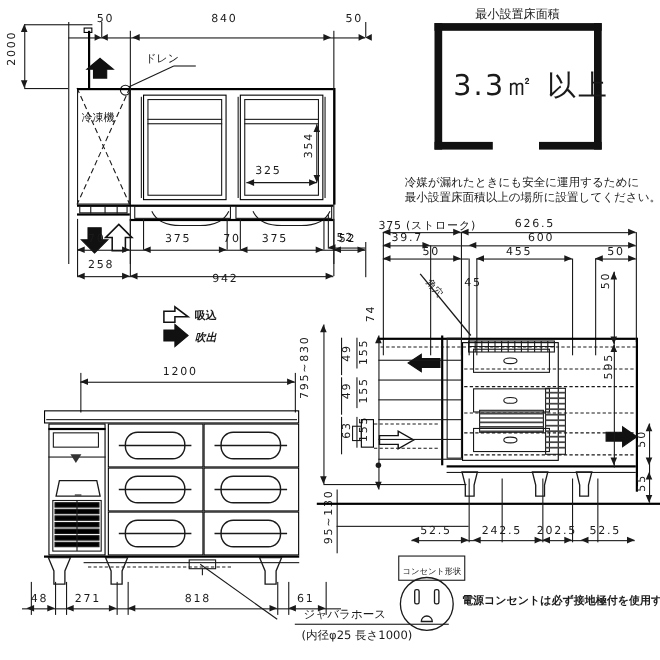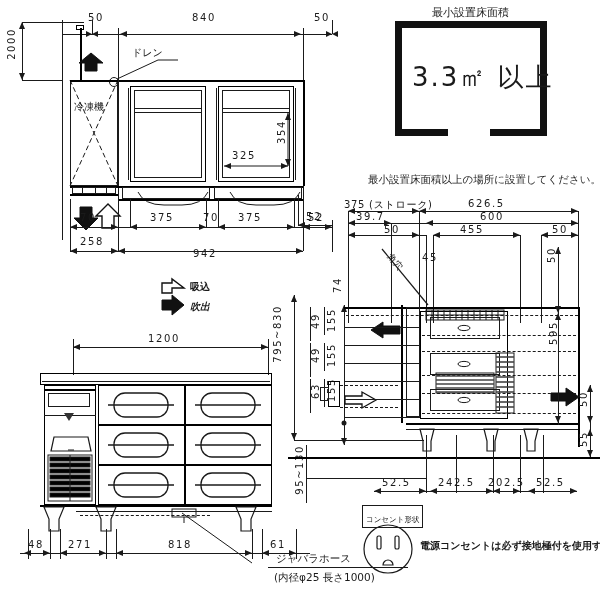--- a/index.html
+++ b/index.html
@@ -144,40 +144,41 @@
 
   <div class="dim" style="left:80px;top:212px;">70</div>
   <div class="dim" style="left:150px;top:212px;">375</div>
   <div class="dim" style="left:203px;top:212px;">70</div>
   <div class="dim" style="left:238px;top:212px;">375</div>
   <div class="dim" style="left:308px;top:212px;">52</div>
   <div class="dim" style="left:80px;top:236px;">258</div>
   <div class="dim" style="left:193px;top:248px;">942</div>
 </div>
 
-<div class="abs" style="left:160px;top:278px;width:110px;height:42px;text-align:right;">
+<div class="abs" style="left:147px;top:278px;width:110px;height:42px;text-align:right;">
   <svg style="left:0;top:0;width:30px;height:42px;">
     <path d="M2,3 L2,13 L12,13 L12,8 L24,8 L12,-1 L12,3 Z" transform="translate(0,2)" fill="#fff" stroke="#111" stroke-width="1.4"></path>
     <path d="M2,22 L2,32 L12,32 L12,37 L24,27 L12,17 L12,22 Z" fill="#111" stroke="#111" stroke-width="1"></path>
   </svg>
   <div class="jp jpb" style="left:30px;top:2px;">吸込</div>
   <div class="jp jpb" style="left:30px;top:22px;font-style:italic;">吹出</div>
 </div>
 
 <div class="abs" style="left:350px;top:0;width:250px;height:195px;">
   <div class="jp" style="left:82px;top:5px;font-size:11px;font-family:Liberation Serif, serif;">最小設置床面積</div>
 
   <div class="ln" style="left:45px;top:21px;width:152px;height:7px;background:#111;"></div>
   <div class="ln" style="left:45px;top:21px;width:7px;height:115px;background:#111;"></div>
   <div class="ln" style="left:190px;top:21px;width:7px;height:115px;background:#111;"></div>
   <div class="ln" style="left:45px;top:129px;width:53px;height:7px;background:#111;"></div>
   <div class="ln" style="left:140px;top:129px;width:57px;height:7px;background:#111;"></div>
 
   <div class="jp" style="left:62px;top:60px;font-size:26px;letter-spacing:2px;">3.3㎡ 以上</div>
 
+  <div class="jp" style="left:18px;top:159px;font-size:10.5px;">冷媒が漏れたときにも安全に運用するために</div>
   <div class="jp" style="left:18px;top:173px;font-size:10.5px;">最小設置床面積以上の場所に設置してください。</div>
 </div>
 
 <div class="abs" style="left:288px;top:195px;width:312px;height:310px;">
 
   <div class="ln vln" style="left:10px;top:0px;height:30px;"></div>
   <div class="ln hln" style="left:10px;top:30px;width:34px;"></div>
   <svg style="left:0;top:0;width:312px;height:310px;">
     <path d="M10,30 l7,-3 l0,6 z" fill="#1a1a1a"></path>
   </svg>

